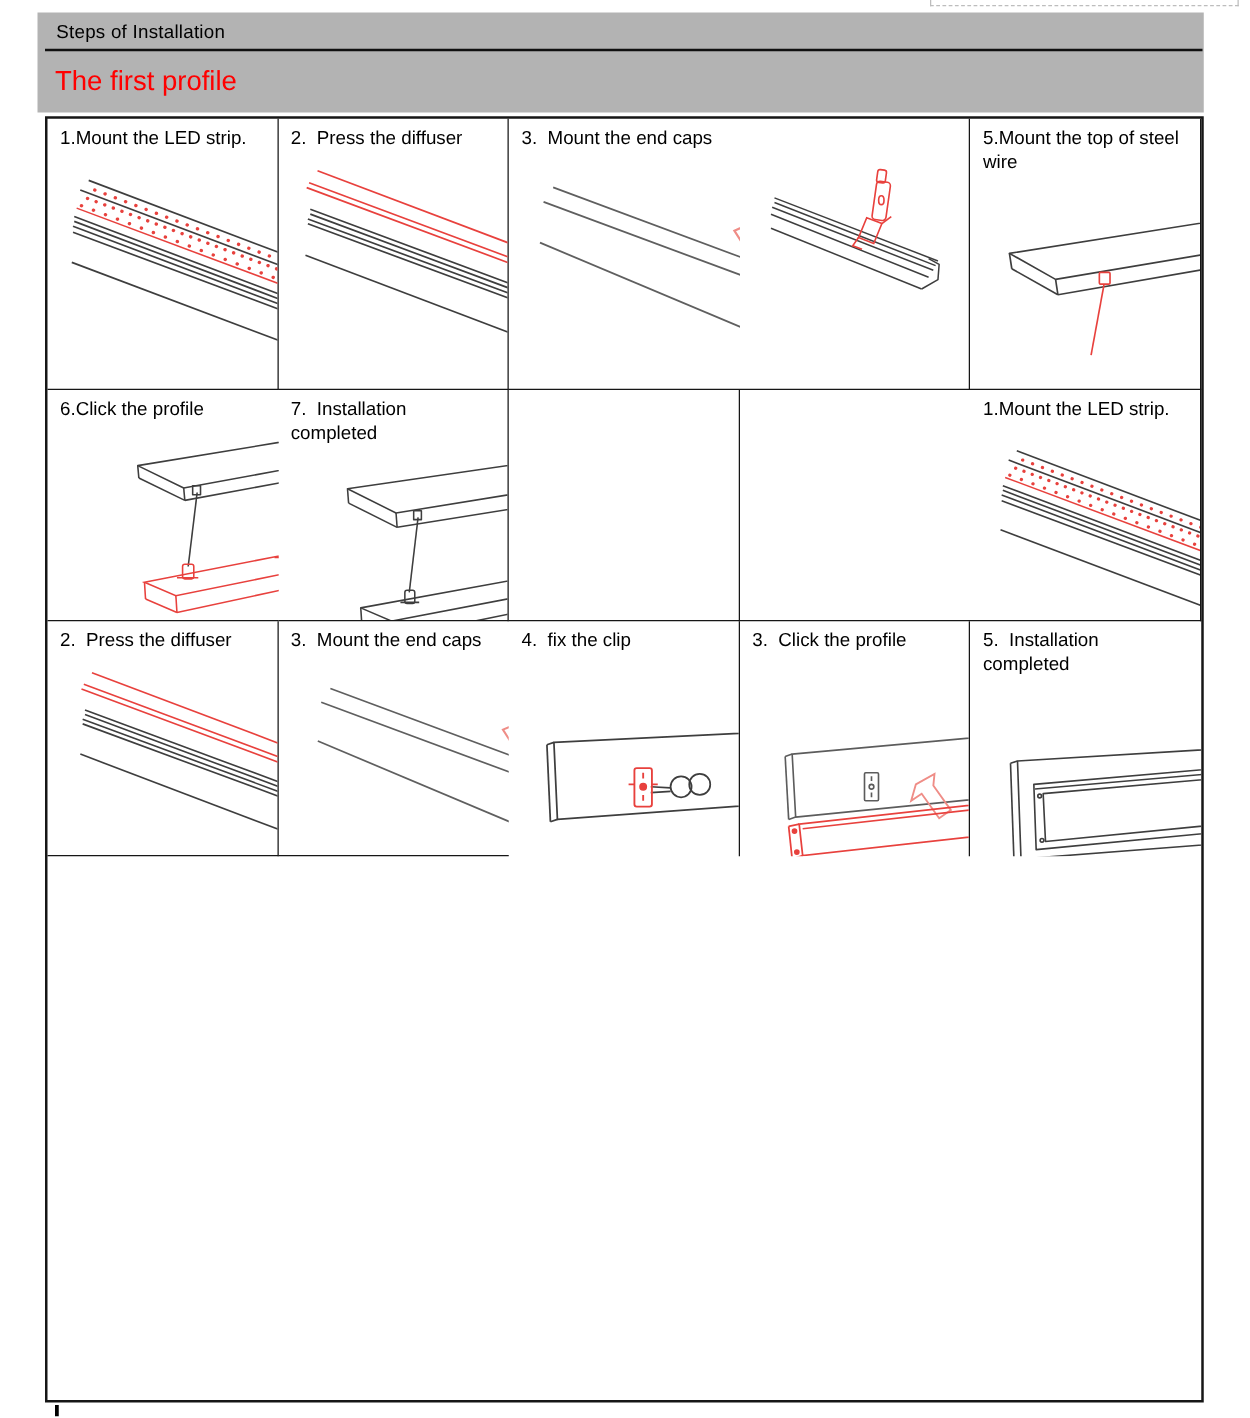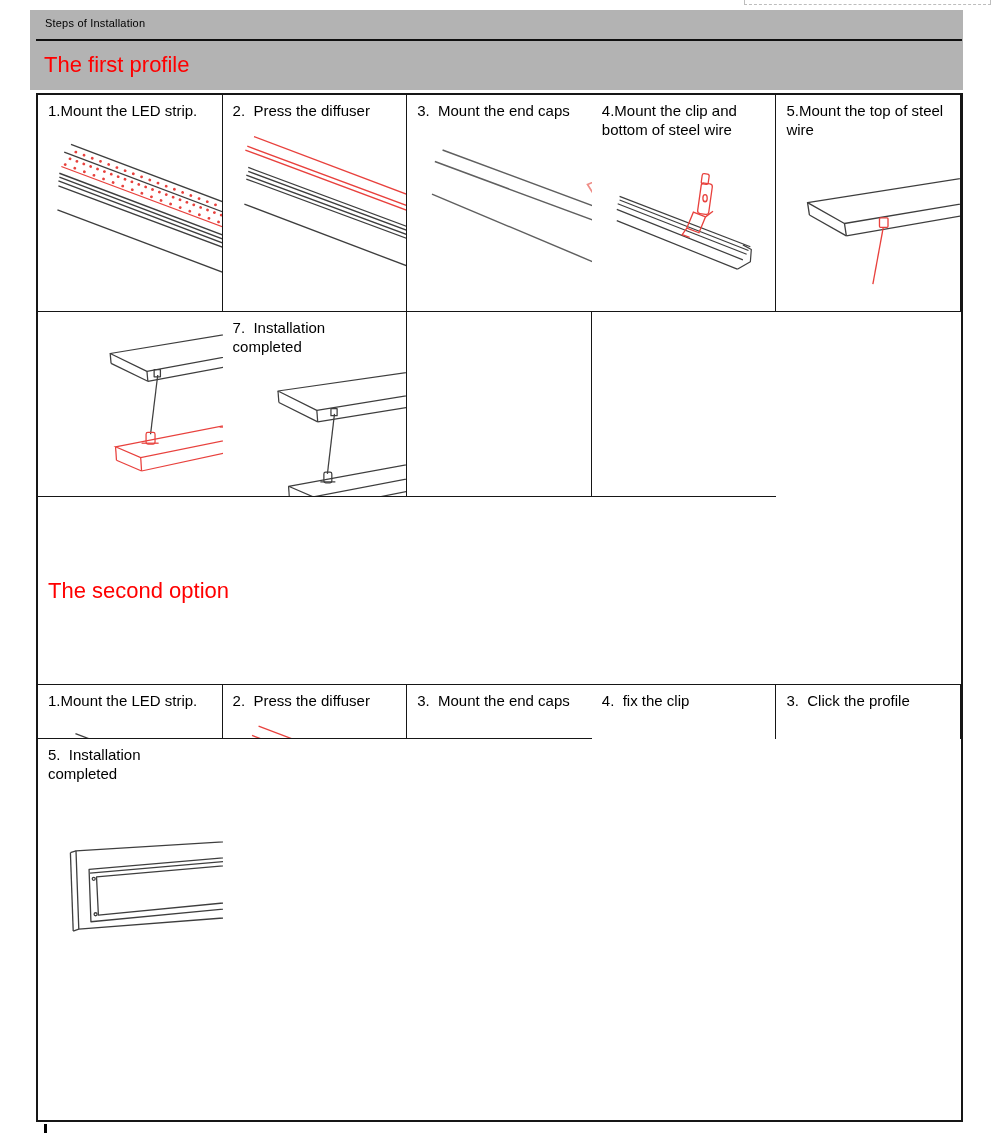--- a/index.html
+++ b/index.html
@@ -1,21 +1,21 @@
 <!DOCTYPE html>
 <html><head>
 <meta charset="utf-8">
 <style>
   html,body{margin:0;padding:0;background:#ffffff;}
   .sheet{position:relative;width:1000px;height:1134px;background:#fff;
          font-family:"Liberation Sans",sans-serif;color:#000;overflow:hidden;}
   .topright-box{position:absolute;left:744px;top:0;width:245px;height:4px;
 and                background:#fff;border:1px dashed #bdbdbd;border-top:none;}
   .band{position:absolute;left:30px;top:10px;width:933px;height:80px;background:#b3b3b3;}
-  .doc-title{position:absolute;left:15px;top:7px;font-size:11px;letter-spacing:.2px;}
+  .doc-title{position:absolute;left:15px;top:7px;font-size:15px;letter-spacing:.2px;}
   .band-rule{position:absolute;left:6px;right:1px;top:29px;border-top:2px solid #101010;}
   .opt-heading{position:absolute;left:14px;top:42px;font-size:22px;color:#ff0000;}
   .grid{position:absolute;left:36px;top:93px;width:927px;
         display:grid;grid-template-columns:1fr 1fr 1fr 1fr 1fr;
         grid-template-rows:217px 185px 188px 54px 193px 188px;
         border:2px solid #161616;box-sizing:border-box;background:#fff;}
   .cell{border-right:1.5px solid #161616;border-bottom:1.5px solid #161616;
         box-sizing:border-box;padding:7px 10px 0 10px;overflow:hidden;}
   .cell.last-col{border-right:none;}
   .cell.last-row{border-bottom:none;}
@@ -109,21 +109,20 @@
         <path d="M175,62 l19,-8 1,9 36,11 -5,15 -36,-11 1,9 z" fill="none" stroke="#ef8d87" stroke-width="1.8"></path>
         <g fill="none" stroke="#e8413d" stroke-width="1.5">
           <path d="M253,110 L283,96 L287,150 L257,166 Z"></path>
           <circle cx="263" cy="114" r="3" fill="#e8413d"></circle>
           <circle cx="277" cy="144" r="3" fill="#e8413d"></circle>
         </g>
       </svg>
     </div>
 
     <div class="cell">
-      <div class="step-label">4.Mount the clip and bottom of steel wire</div>
       <svg class="illus" width="293" height="142" viewBox="0 0 300 152">
         <g fill="none" stroke="#3e3e3e" stroke-width="1.3" stroke-linejoin="round">
           <line x1="12" y1="56" x2="152" y2="110"></line>
             <line x1="12" y1="60" x2="150" y2="114"></line>
           <line x1="10" y1="64" x2="148" y2="118"></line>
             <line x1="9" y1="70" x2="144" y2="124"></line>
           <line x1="9" y1="82" x2="138" y2="134"></line>
           <path d="M138,134 l14,-8 1,-13 -9,-5"></path>
         </g>
         <g fill="none" stroke="#e8413d" stroke-width="1.4">
@@ -180,20 +179,21 @@
             <path d="M246,97 q12,8 24,0"></path>
           <rect x="254" y="101" width="8" height="9"></rect>
           <rect x="252" y="110" width="13" height="7" rx="2"></rect>
           <path d="M245,119 q13,-8 26,0 l2,15 q-15,9 -30,0 z"></path>
           <line x1="259" y1="136" x2="258" y2="148"></line>
         </g>
       </svg>
     </div>
 
     <div class="cell last-col">
+      <div class="step-label">6.Click the profile</div>
       <svg class="illus" width="293" height="148" viewBox="0 0 300 165">
         <g fill="none" stroke="#3e3e3e" stroke-width="1.4" stroke-linejoin="round">
           <path d="M56,34 L202,10 L238,28 L97,54 Z"></path>
           <path d="M56,34 L57,45"></path>
             <path d="M57,45 L98,65"></path>
             <path d="M97,54 L98,65"></path>
           <path d="M98,65 L239,39"></path>
             <path d="M238,28 L239,39"></path>
           <line x1="109" y1="58" x2="101" y2="124"></line>
             <line x1="196" y1="42" x2="188" y2="106"></line>
@@ -250,23 +250,20 @@
             <path d="M261,121 L262,134"></path>
           <circle cx="257" cy="124" r="1.8"></circle>
             <circle cx="259" cy="131" r="1.8"></circle>
         </g>
       </svg>
     </div>
 
     <div class="cell"></div>
     <div class="cell last-col"></div>
 
-    <div class="heading-row">
-      <span class="opt2">The second option</span>
-    </div>
 
     <div class="cell">
       <div class="step-label">1.Mount the LED strip.</div>
       <svg class="illus" width="293" height="160" viewBox="0 0 300 172">
         <g fill="none" stroke="#3e3e3e" stroke-width="1.4" stroke-linejoin="round">
           <line x1="22" y1="20" x2="262" y2="111"></line>
             <line x1="15" y1="28" x2="256" y2="119"></line>
           <line x1="10" y1="50" x2="240" y2="137"></line>
             <line x1="10" y1="54" x2="237" y2="140"></line>
           <line x1="9" y1="58" x2="234" y2="143"></line>

